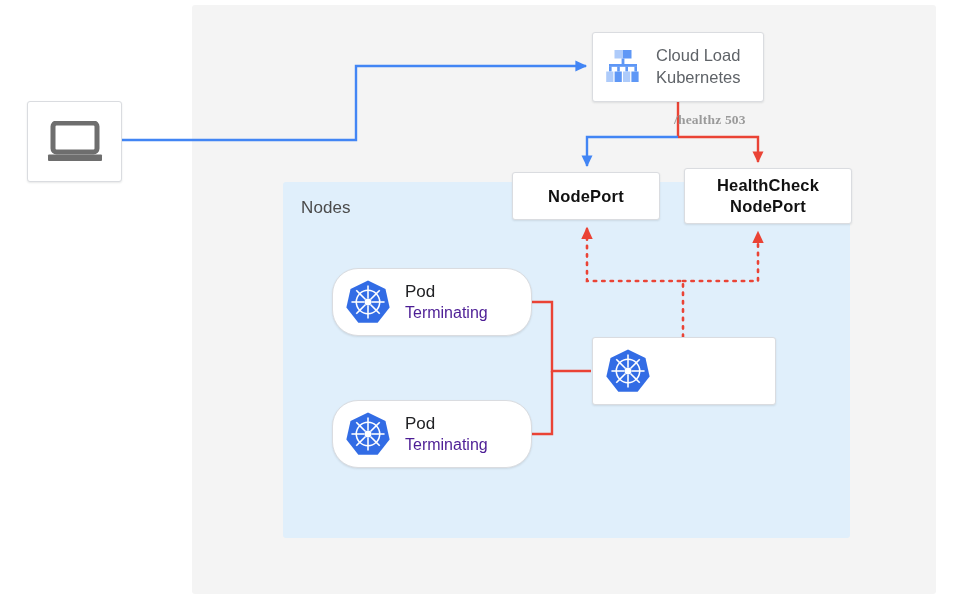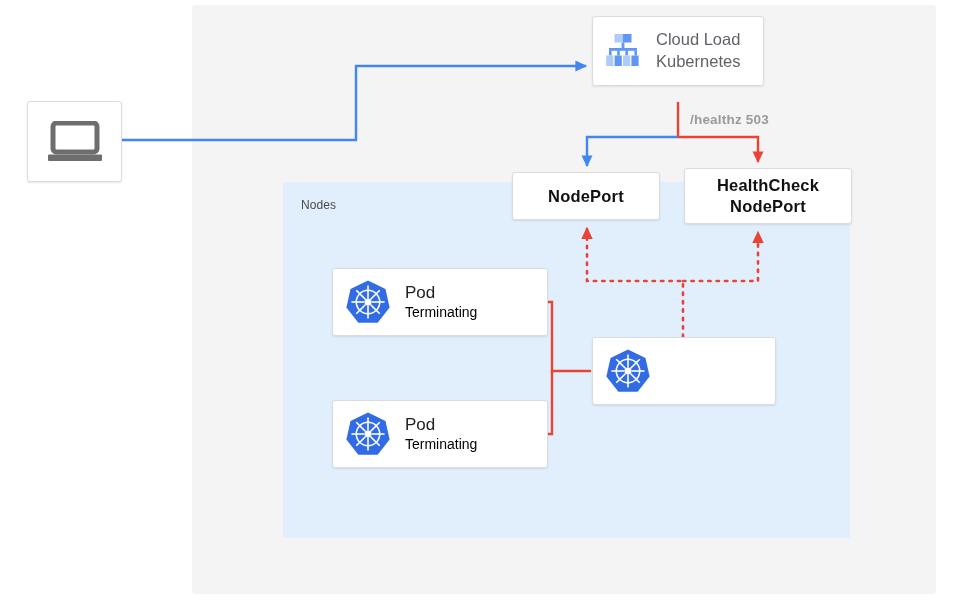--- a/index.html
+++ b/index.html
@@ -36,21 +36,21 @@
     top: 182px;
     width: 567px;
     height: 356px;
     background: #e0effb;
     border-radius: 3px;
   }
   .nodes-label {
     position: absolute;
     left: 301px;
     top: 198px;
-    font-size: 12px;
+    font-size: 17px;
     color: #4a4a4a;
     letter-spacing: 0.1px;
     white-space: nowrap;
   }
 
   
   .card {
     position: absolute;
     background: #ffffff;
     border: 1px solid #dadce0;
@@ -61,21 +61,21 @@
 
   
   .laptop-card {
     left: 27px; top: 101px; width: 95px; height: 81px;
     display: flex; align-items: center; justify-content: center;
   }
   .laptop-icon { width: 56px; height: 42px; }
 
   
   .clb-card {
-    left: 592px; top: 16px; width: 172px; height: 70px;
+    left: 592px; top: 32px; width: 172px; height: 70px;
     display: flex; align-items: center; padding-left: 9px;
   }
   .clb-icon { width: 42px; height: 36px; flex: 0 0 auto; }
   .clb-text {
     margin-left: 12px;
     font-size: 16.5px;
     color: #5f6368;
     line-height: 1.32;
   }
 
@@ -92,52 +92,53 @@
     font-size: 16.5px;
     font-weight: bold;
     color: #111111;
     text-align: center;
     line-height: 1.26;
     letter-spacing: 0.2px;
   }
 
   
   .pod-card {
-    left: 332px; width: 216px; height: 68px;
-    display: flex; align-items: center; padding-left: 12px;
+    left: 332px; width: 200px; height: 68px;
+    display: flex; align-items: center; padding-left: 12px; border-radius: 26px;
   }
   .pod-card.pod1 { top: 268px; }
   .pod-card.pod2 { top: 400px; }
 
   
   .kp-card {
     left: 592px; top: 337px; width: 184px; height: 68px;
     display: flex; align-items: center; padding-left: 12px;
   }
 
   .k8s-icon { width: 46px; height: 46px; flex: 0 0 auto; }
   .entity-text { margin-left: 14px; line-height: 1.28; }
   .entity-title {
     font-size: 17px;
     color: #202124;
   }
   .entity-sub {
-    font-size: 14px;
-    color: #000000;
+    font-size: 16px;
+    color: #4c1d95;
   }
 
   
   .healthz-label {
     position: absolute;
-    left: 690px; top: 112px;
+    left: 674px; top: 112px;
     font-size: 13.5px;
     font-weight: bold;
     color: #9a9a9a;
     letter-spacing: 0.2px;
     white-space: nowrap;
+    font-family: Liberation Serif, serif;
   }
 
   
   .wires {
     position: absolute;
     left: 0; top: 0;
     width: 953px; height: 612px;
     pointer-events: none;
   }
 </style>

